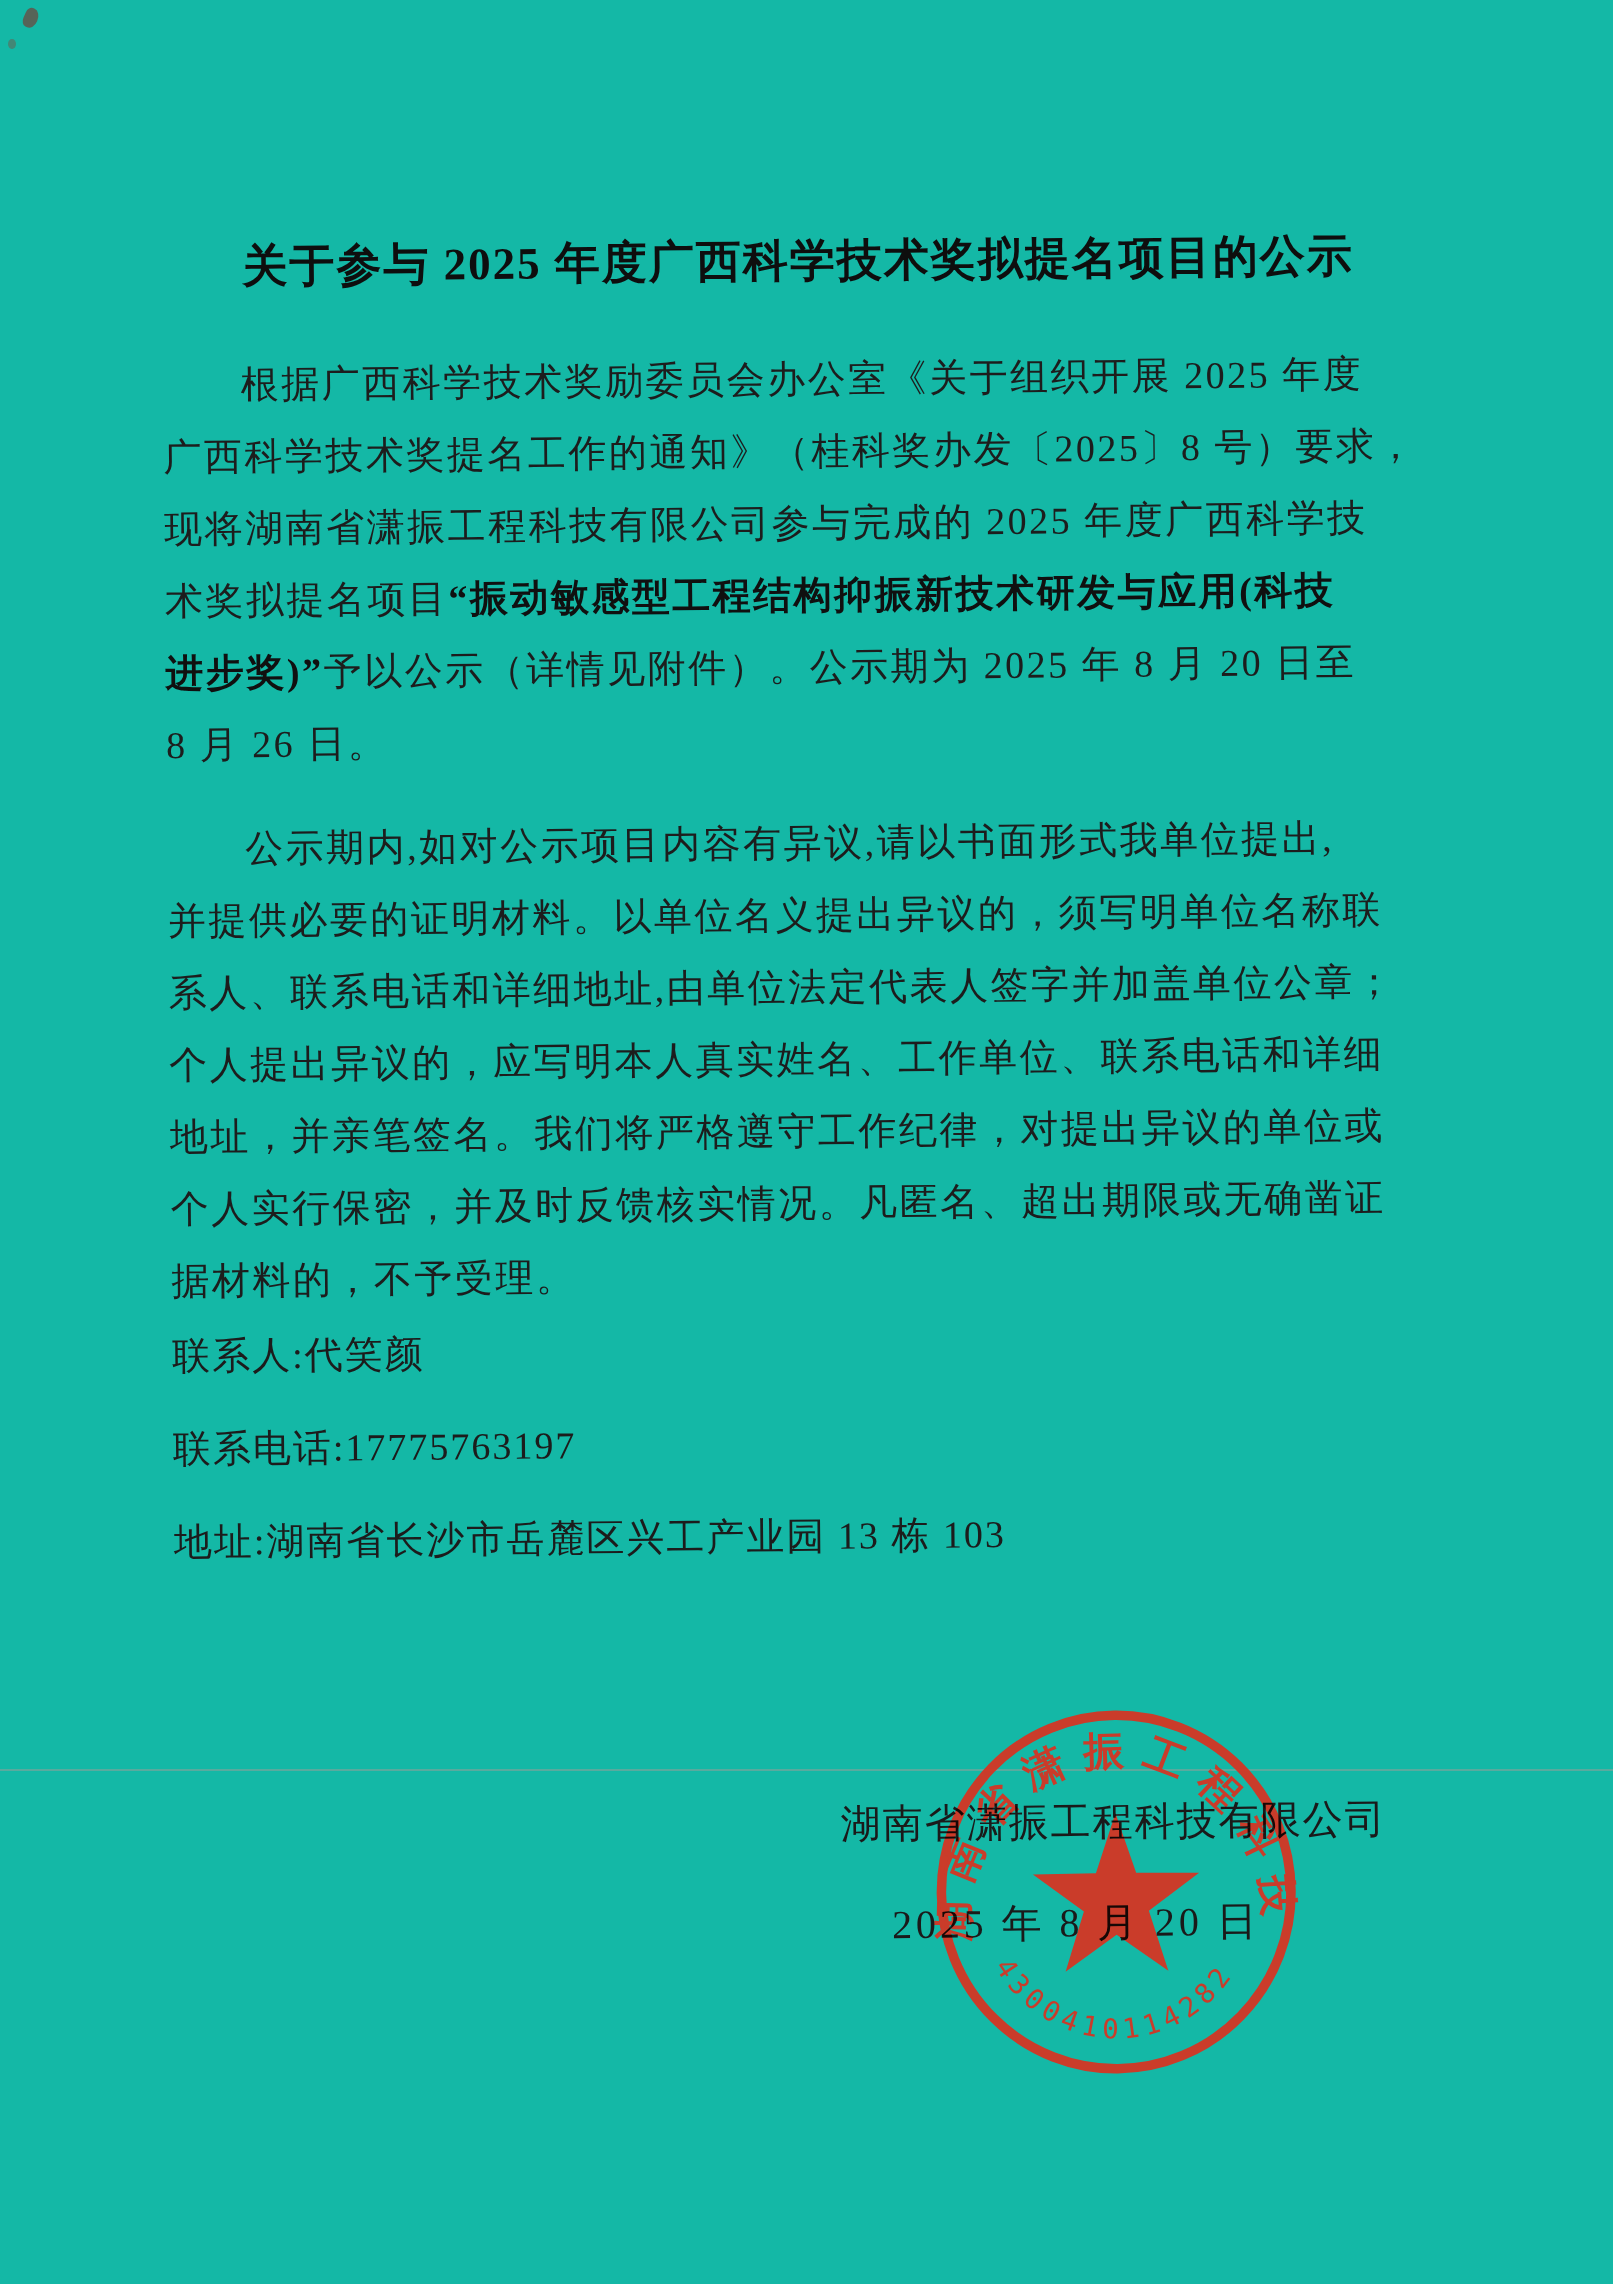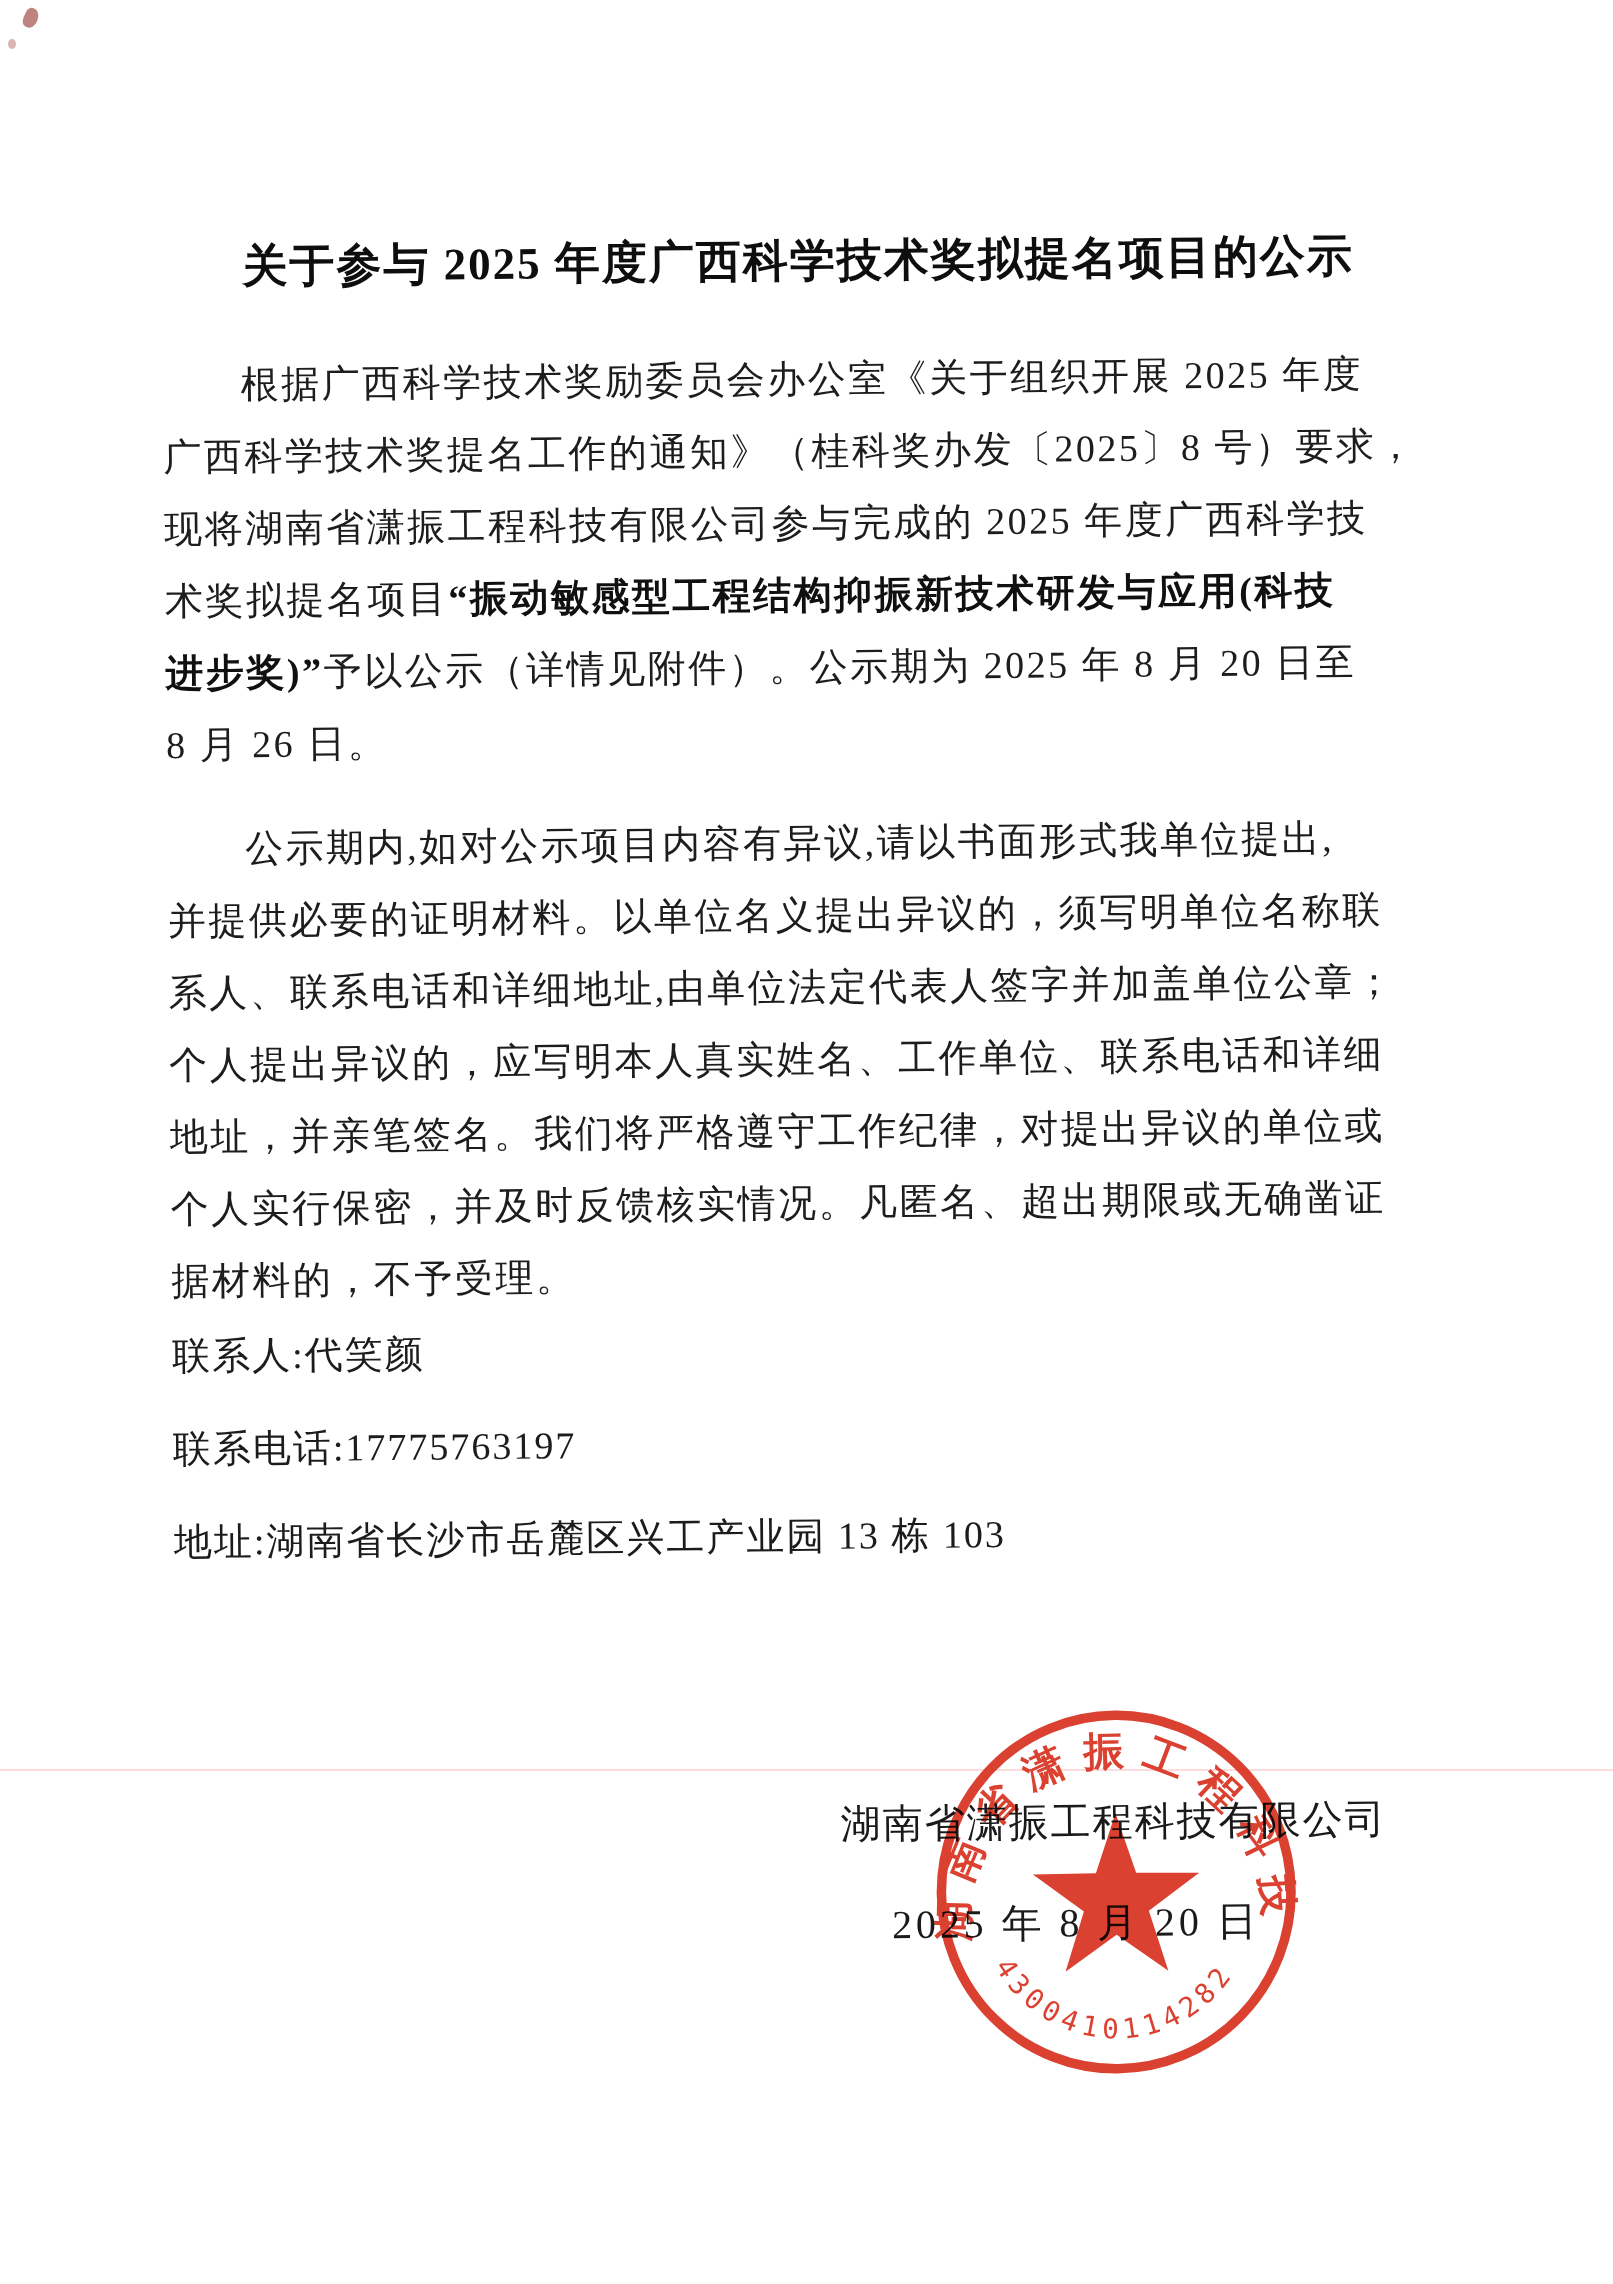--- a/index.html
+++ b/index.html
@@ -4,21 +4,21 @@
 <style>
   html,body{margin:0;padding:0;}
   body{
     width:1613px;height:2285px;
     background:#e9e8ec;
     font-family:"Liberation Serif","DejaVu Serif",serif;
   }
   .page{
     position:relative;
     width:1613px;height:2285px;
-    background:#ffffff;
+    background:#14b8a6;
     overflow:hidden;
     color:#1c1c1c;
   }
   
   .speck1{position:absolute;left:23.5px;top:7.8px;width:13.7px;height:19.6px;
     background:#8c1f18;opacity:.55;transform:rotate(24deg);border-radius:40% 60% 55% 45%;}
   .speck2{position:absolute;left:7.8px;top:39px;width:7.8px;height:9.8px;
     background:#9a2a1d;opacity:.35;border-radius:50%;}
   .scanline{position:absolute;left:0;top:1769px;width:1613px;height:2px;
     background:rgba(255,140,140,.30);}

